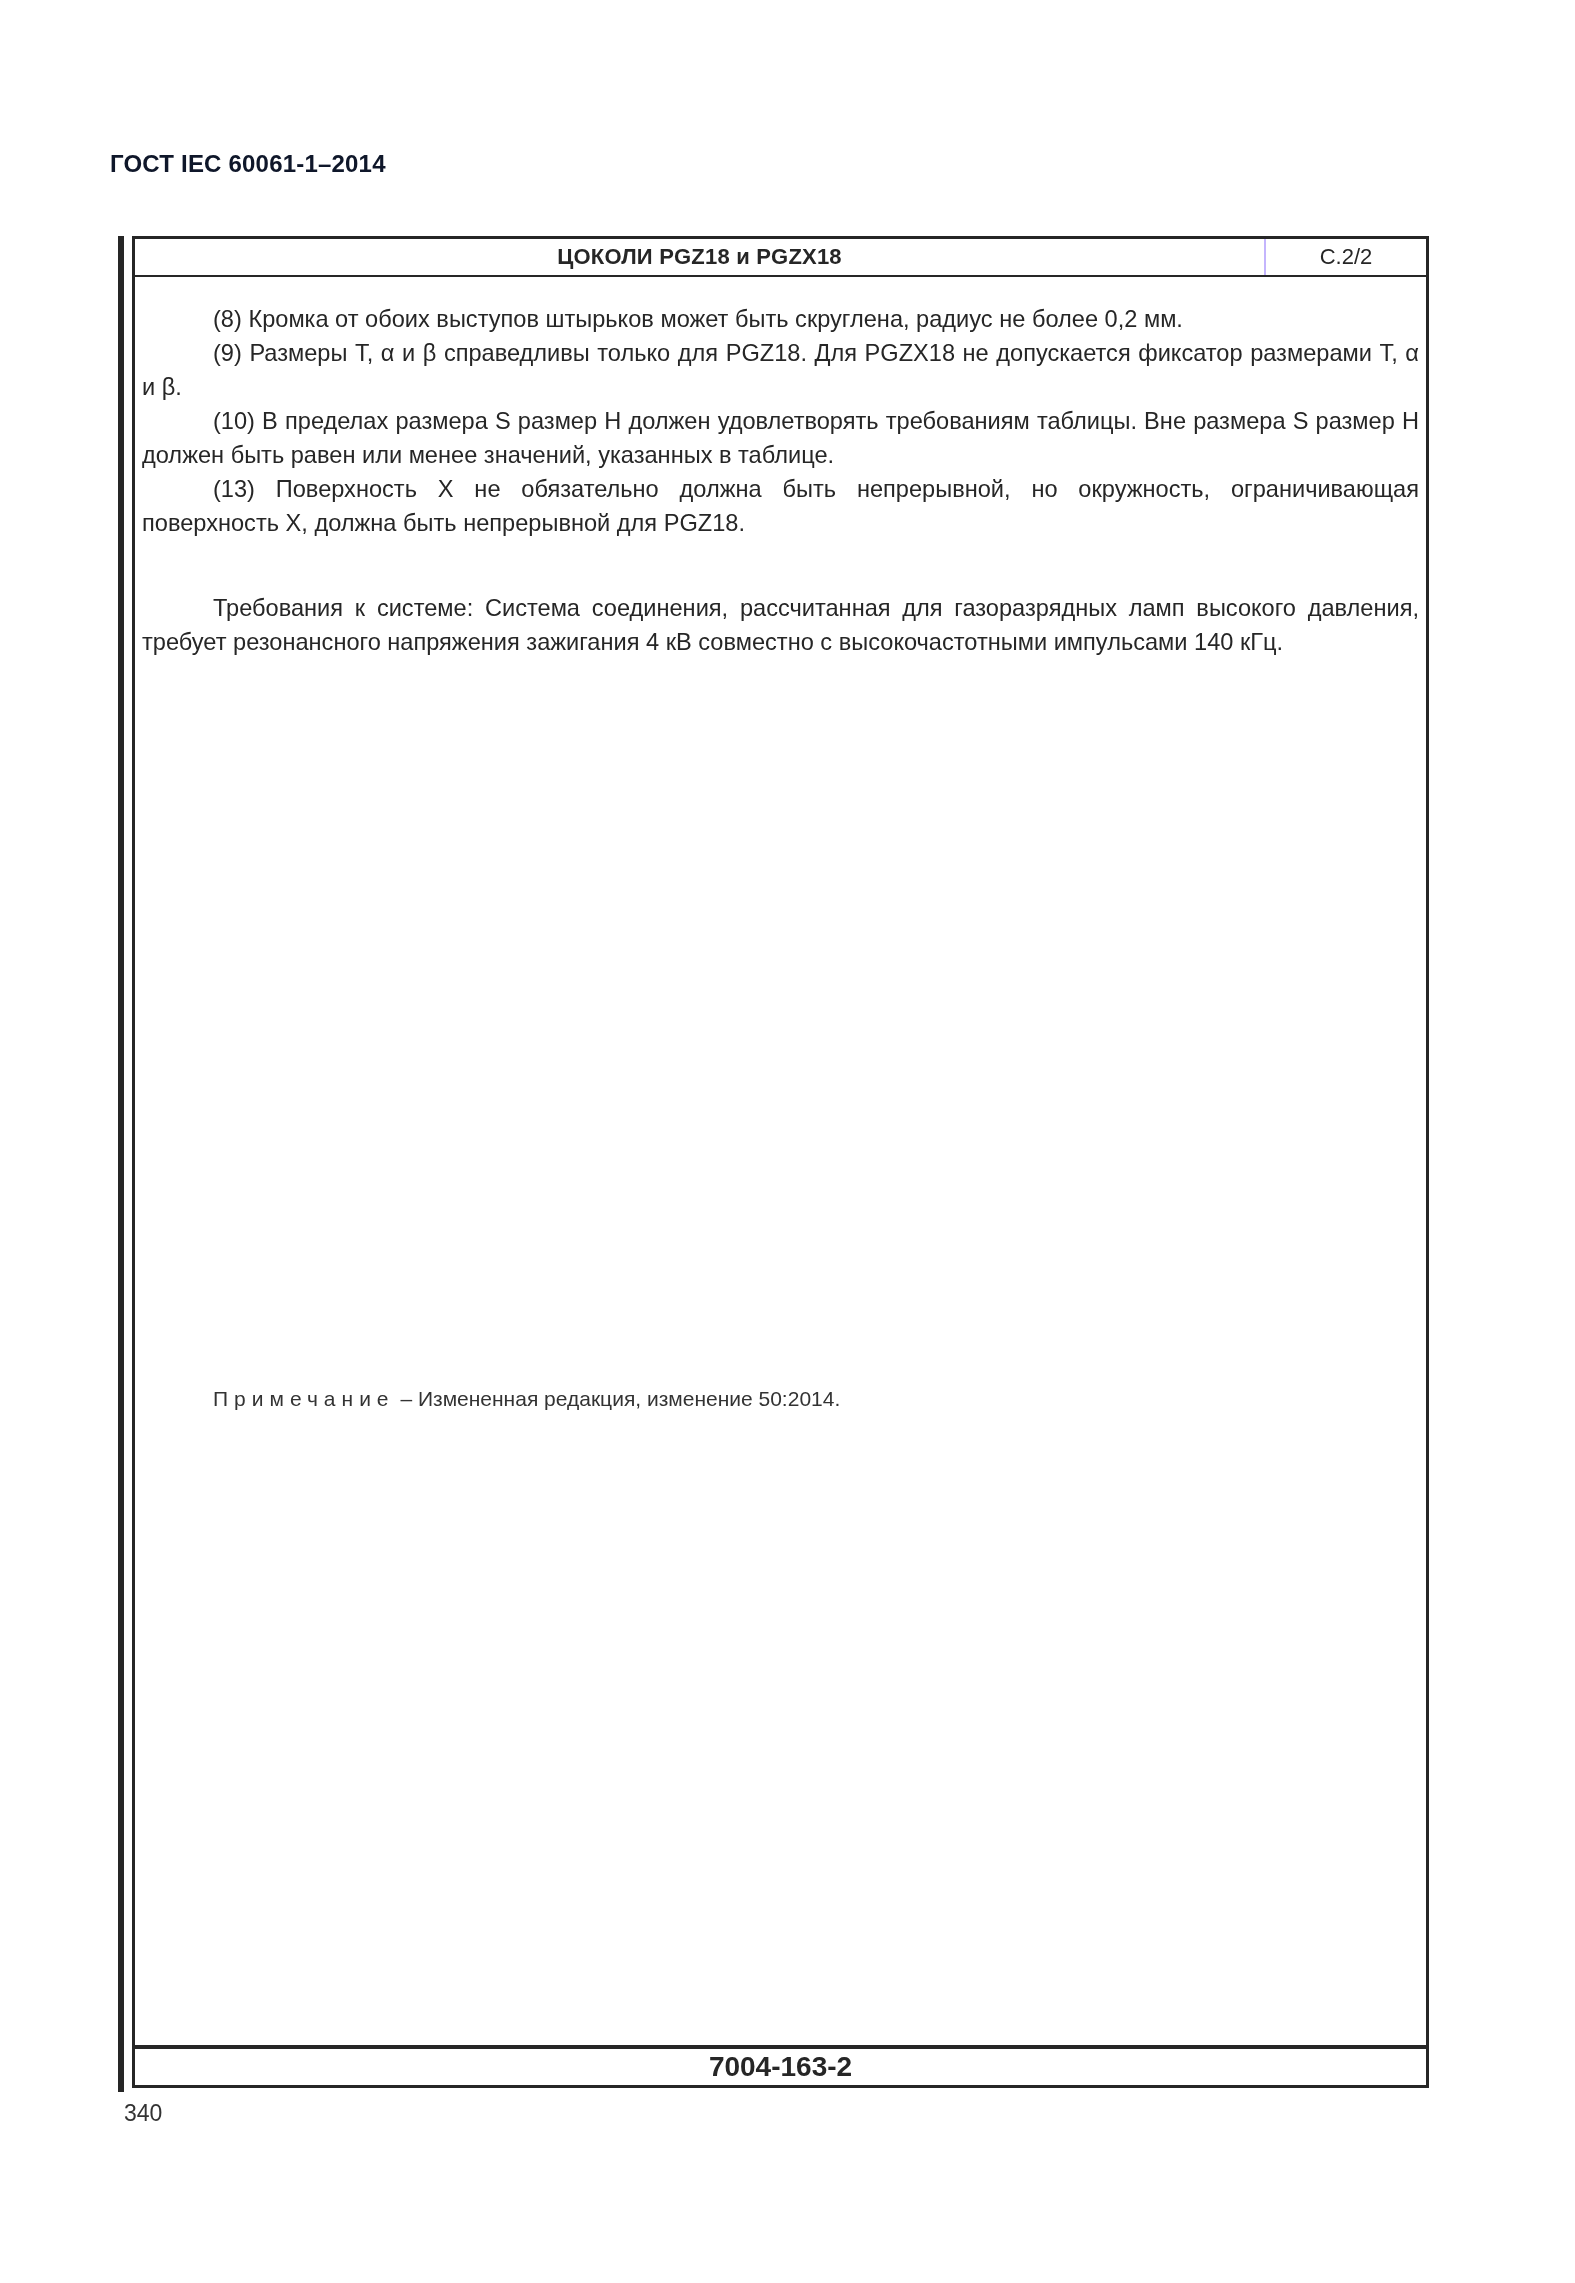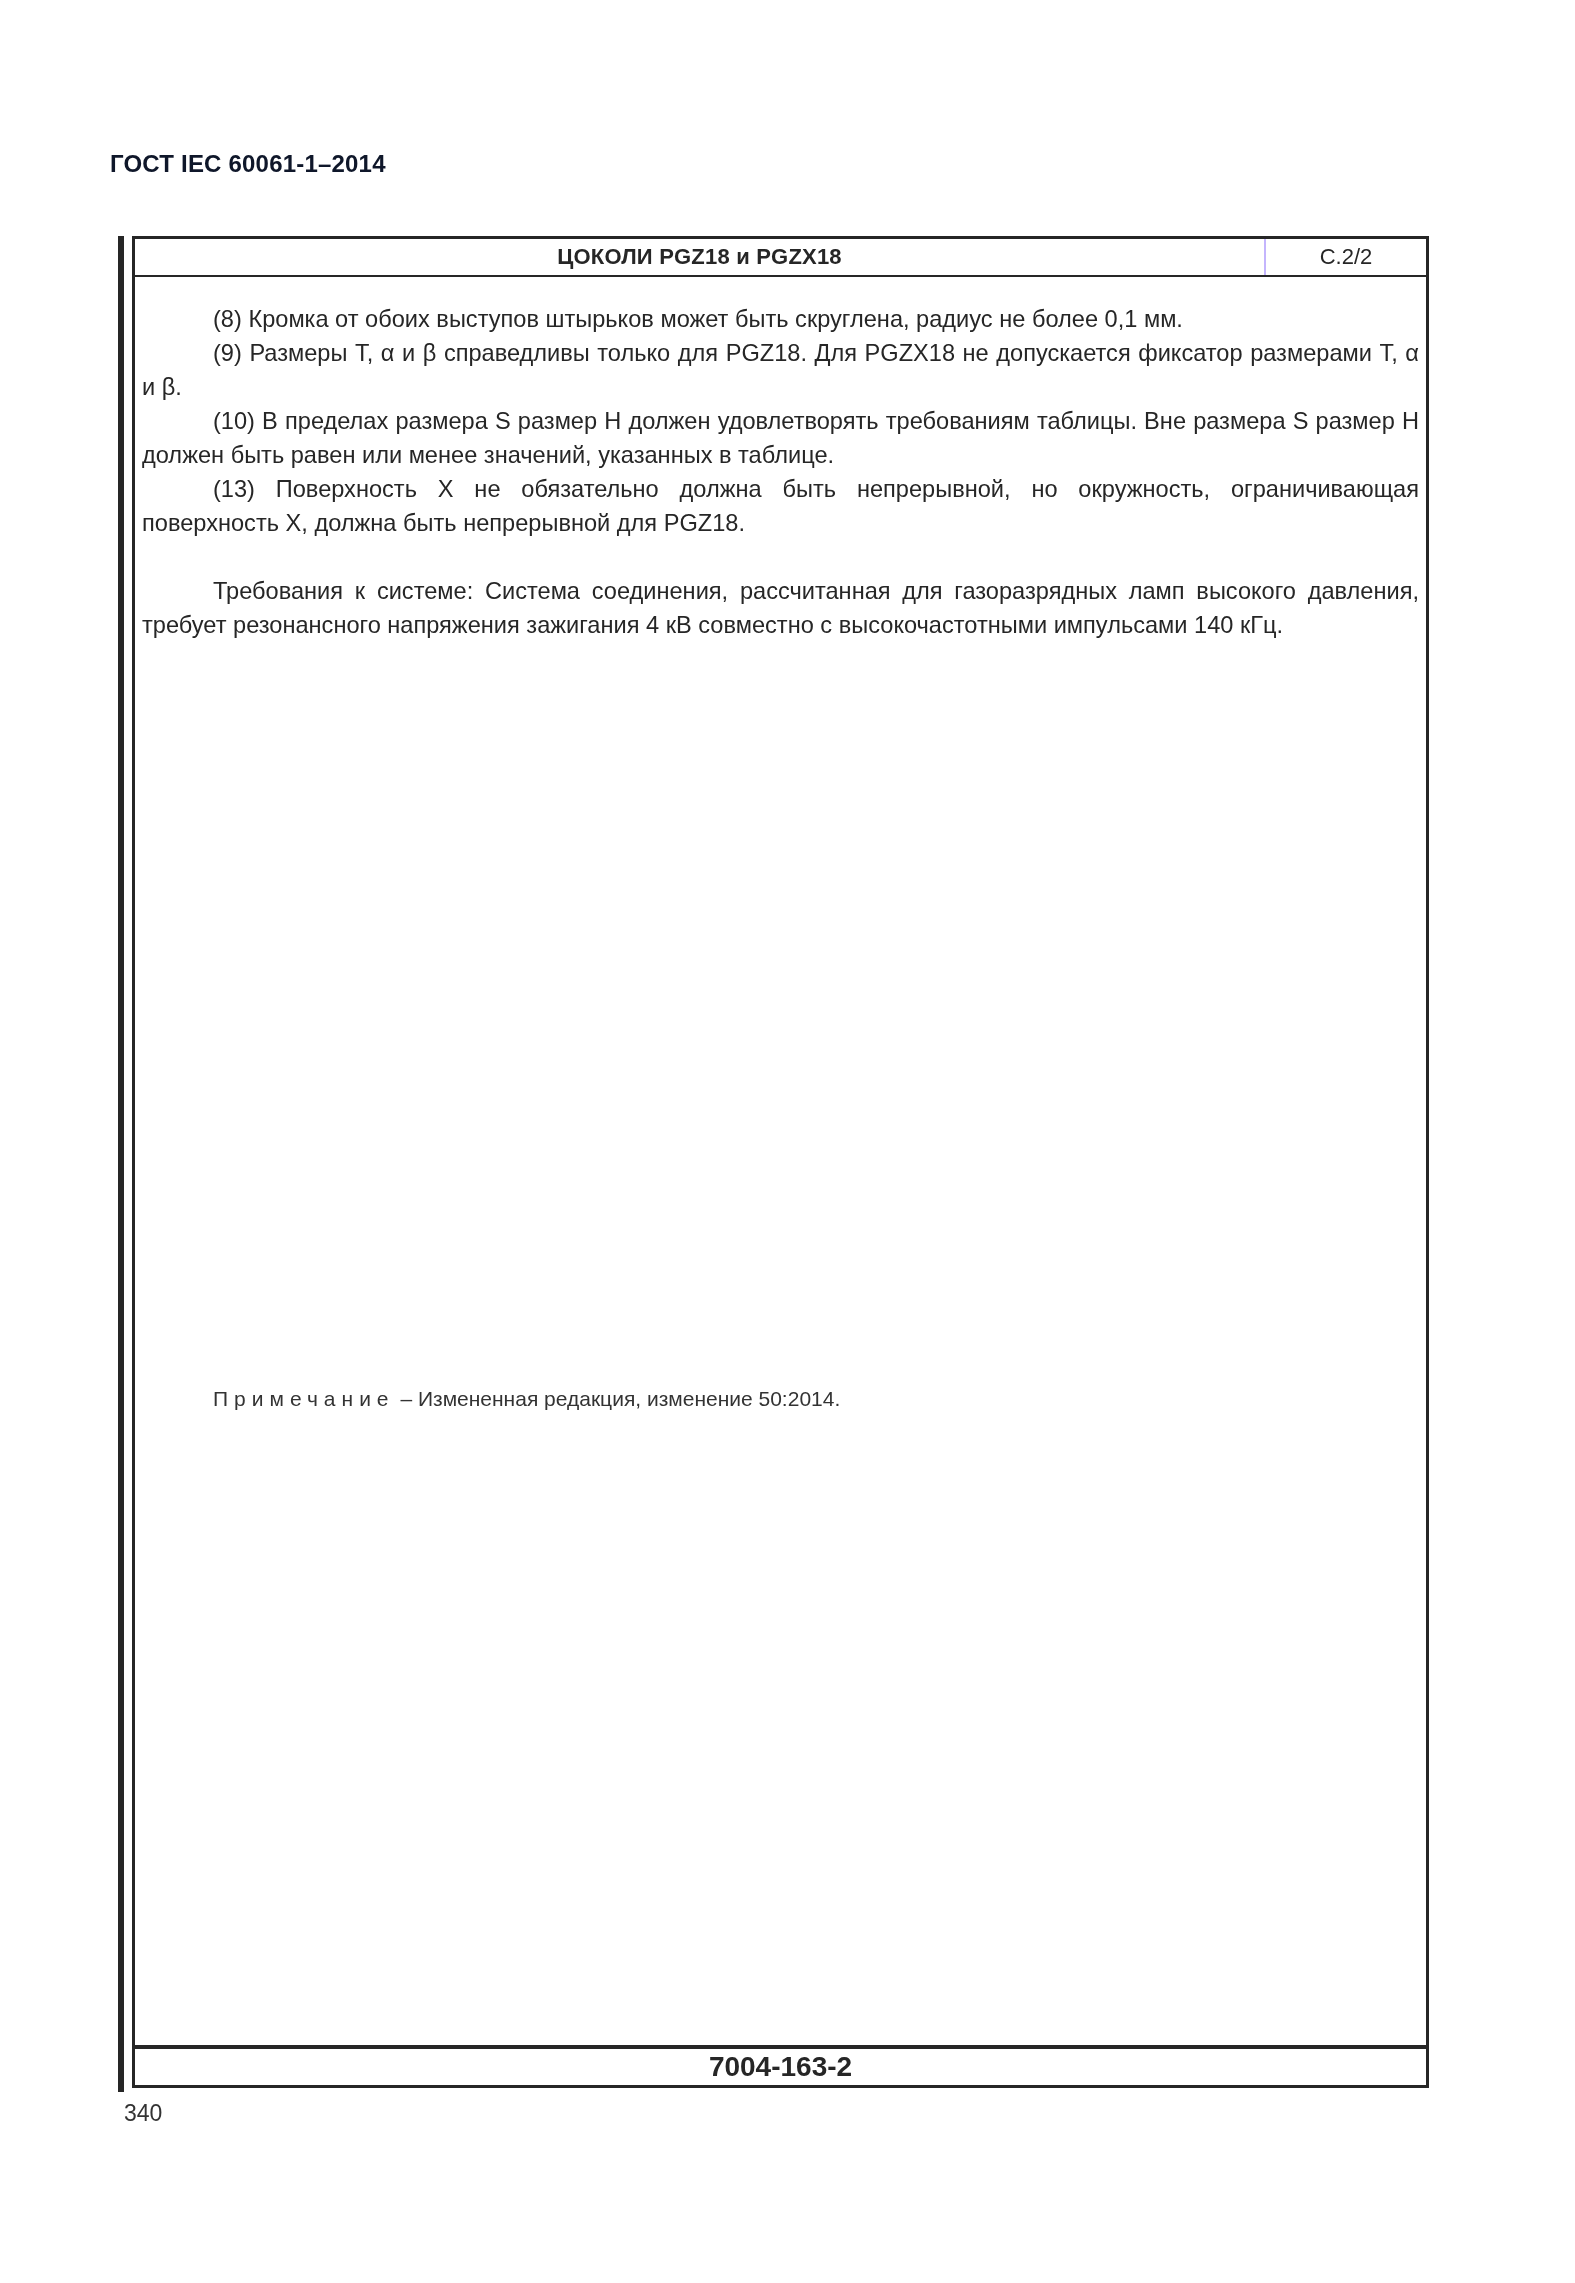--- a/index.html
+++ b/index.html
@@ -77,21 +77,21 @@
       font-size: 23.6px;
       line-height: 34px;
       color: #262626;
       text-align: justify;
     }
     .body-text p {
       margin: 0;
       text-indent: 71px;
     }
     .body-text p.requirements {
-      margin-top: 34px;
+      margin-top: 51px;
     }
     .note {
       position: absolute;
       left: 78px;
       top: 1148px;
       font-size: 21px;
       color: #333333;
     }
     .note .note-label {
       letter-spacing: 6px;
@@ -125,21 +125,21 @@
 
 <div class="left-bar"></div>
 
 <div class="frame">
   <div class="title-row">
     <div class="title-cell">ЦОКОЛИ PGZ18 и PGZX18</div>
     <div class="page-cell">С.2/2</div>
   </div>
 
   <div class="body-text">
-    <p>(8) Кромка от обоих выступов штырьков может быть скруглена, радиус не более 0,1 мм.</p>
+    <p>(8) Кромка от обоих выступов штырьков может быть скруглена, радиус не более 0,2 мм.</p>
     <p>(9) Размеры T, α и β справедливы только для PGZ18. Для PGZX18 не допускается фиксатор размерами T, α и β.</p>
     <p>(10) В пределах размера S размер H должен удовлетворять требованиям таблицы. Вне размера S размер H должен быть равен или менее значений, указанных в таблице.</p>
     <p>(13) Поверхность X не обязательно должна быть непрерывной, но окружность, ограничивающая поверхность X, должна быть непрерывной для PGZ18.</p>
     <p class="requirements">Требования к системе: Система соединения, рассчитанная для газоразрядных ламп высокого давления, требует резонансного напряжения зажигания 4 кВ совместно с высокочастотными импуль­сами 140 кГц.</p>
   </div>
 
   <div class="note">
     <span class="note-label">Примечание</span><span> – Измененная редакция, изменение 50:2014.</span>
   </div>
 

